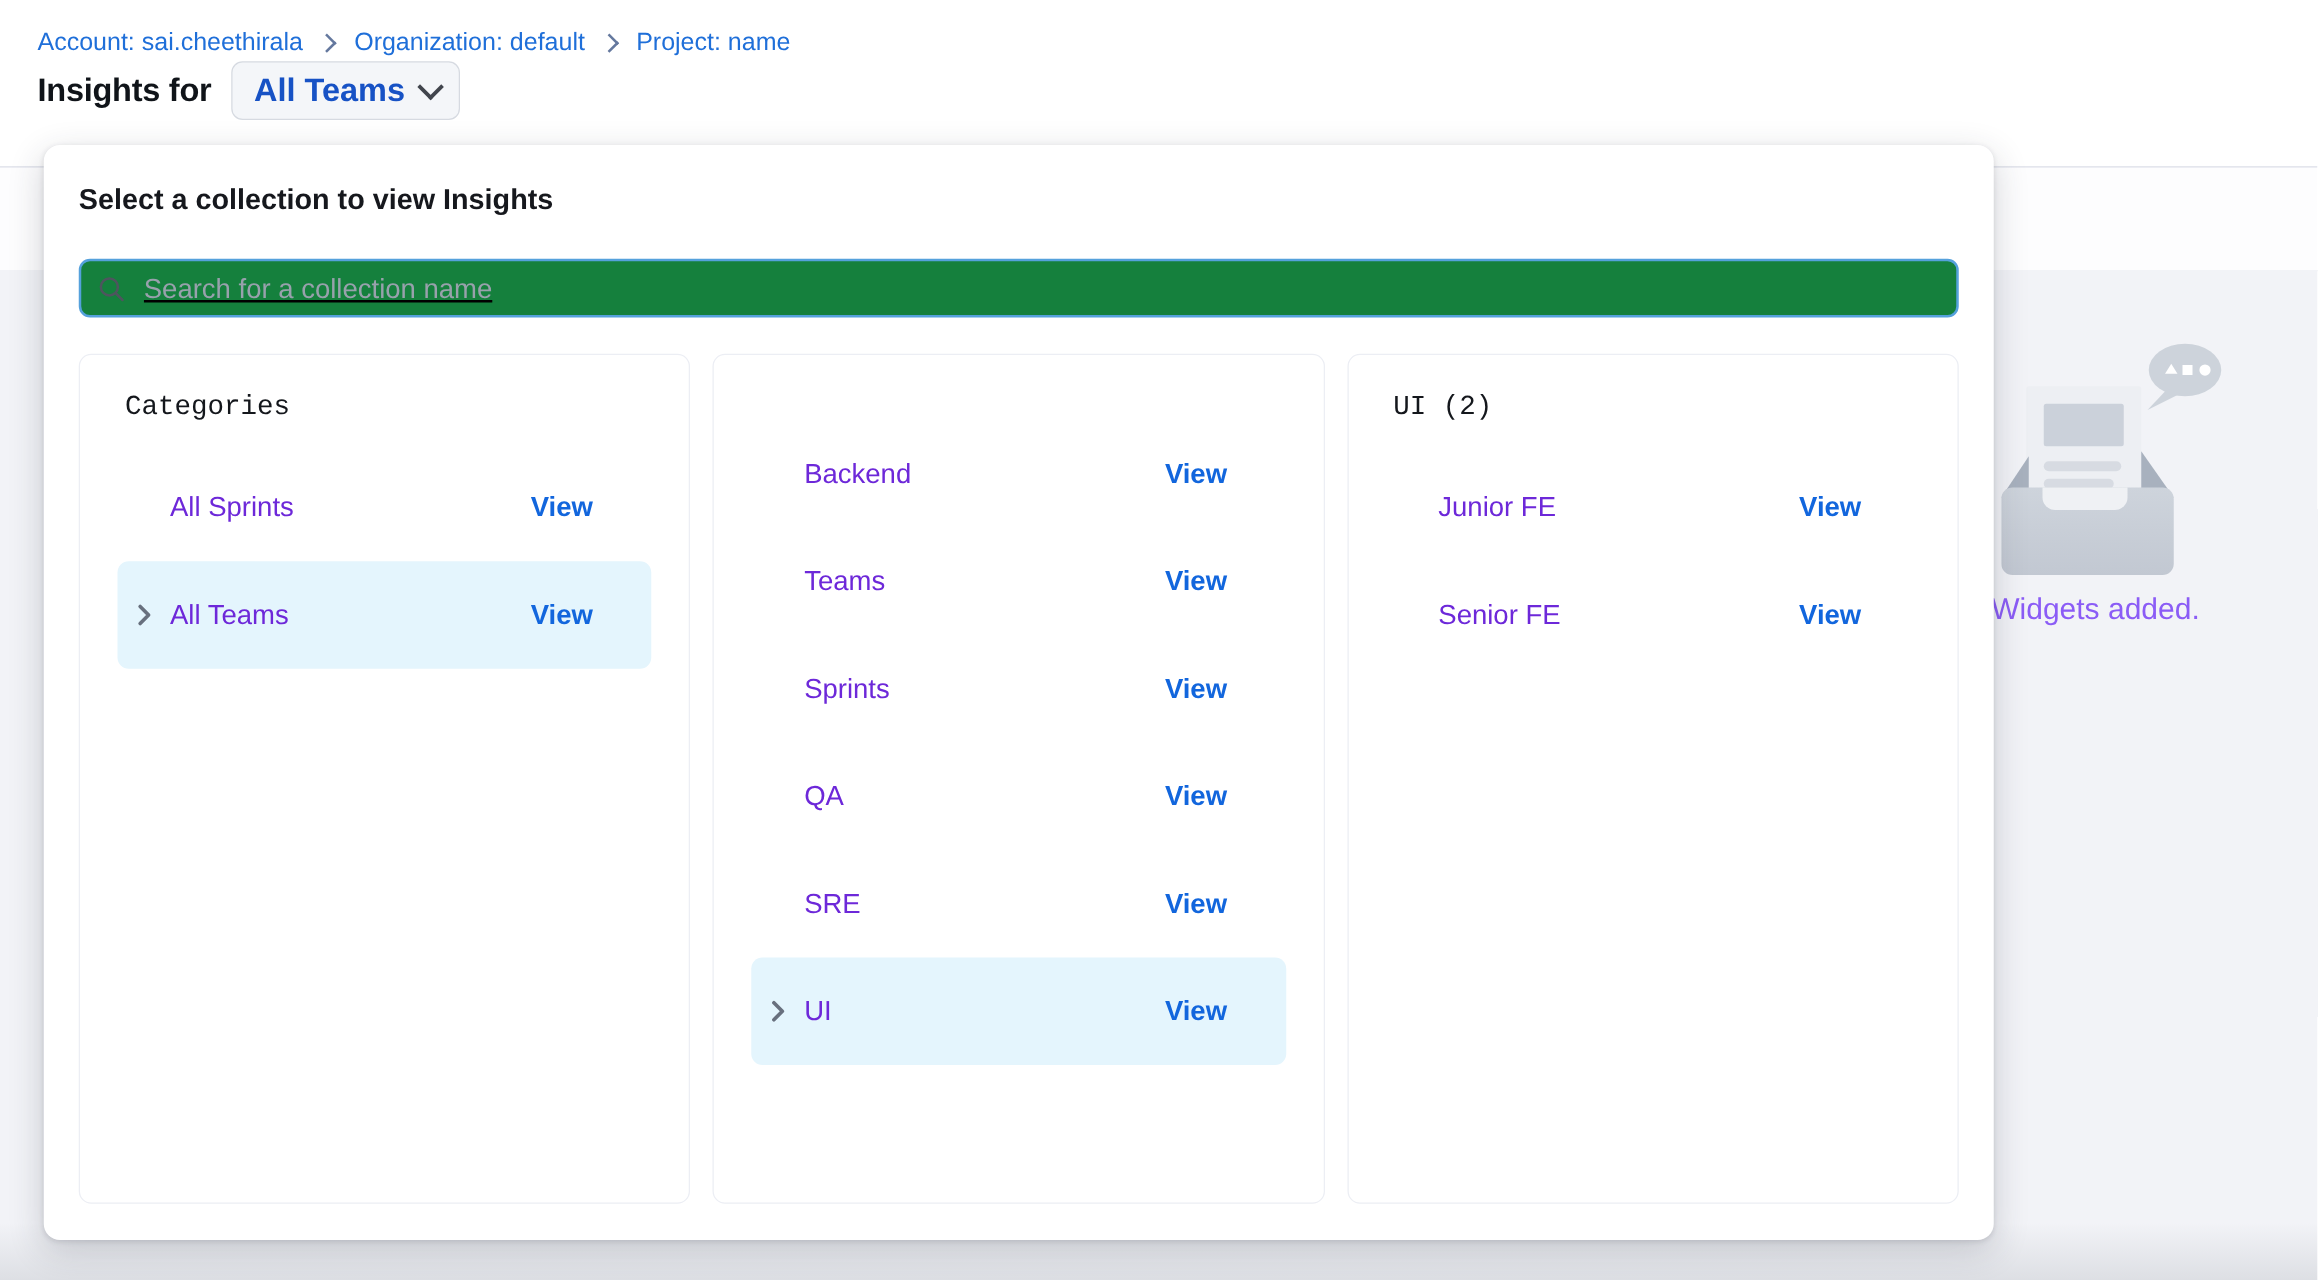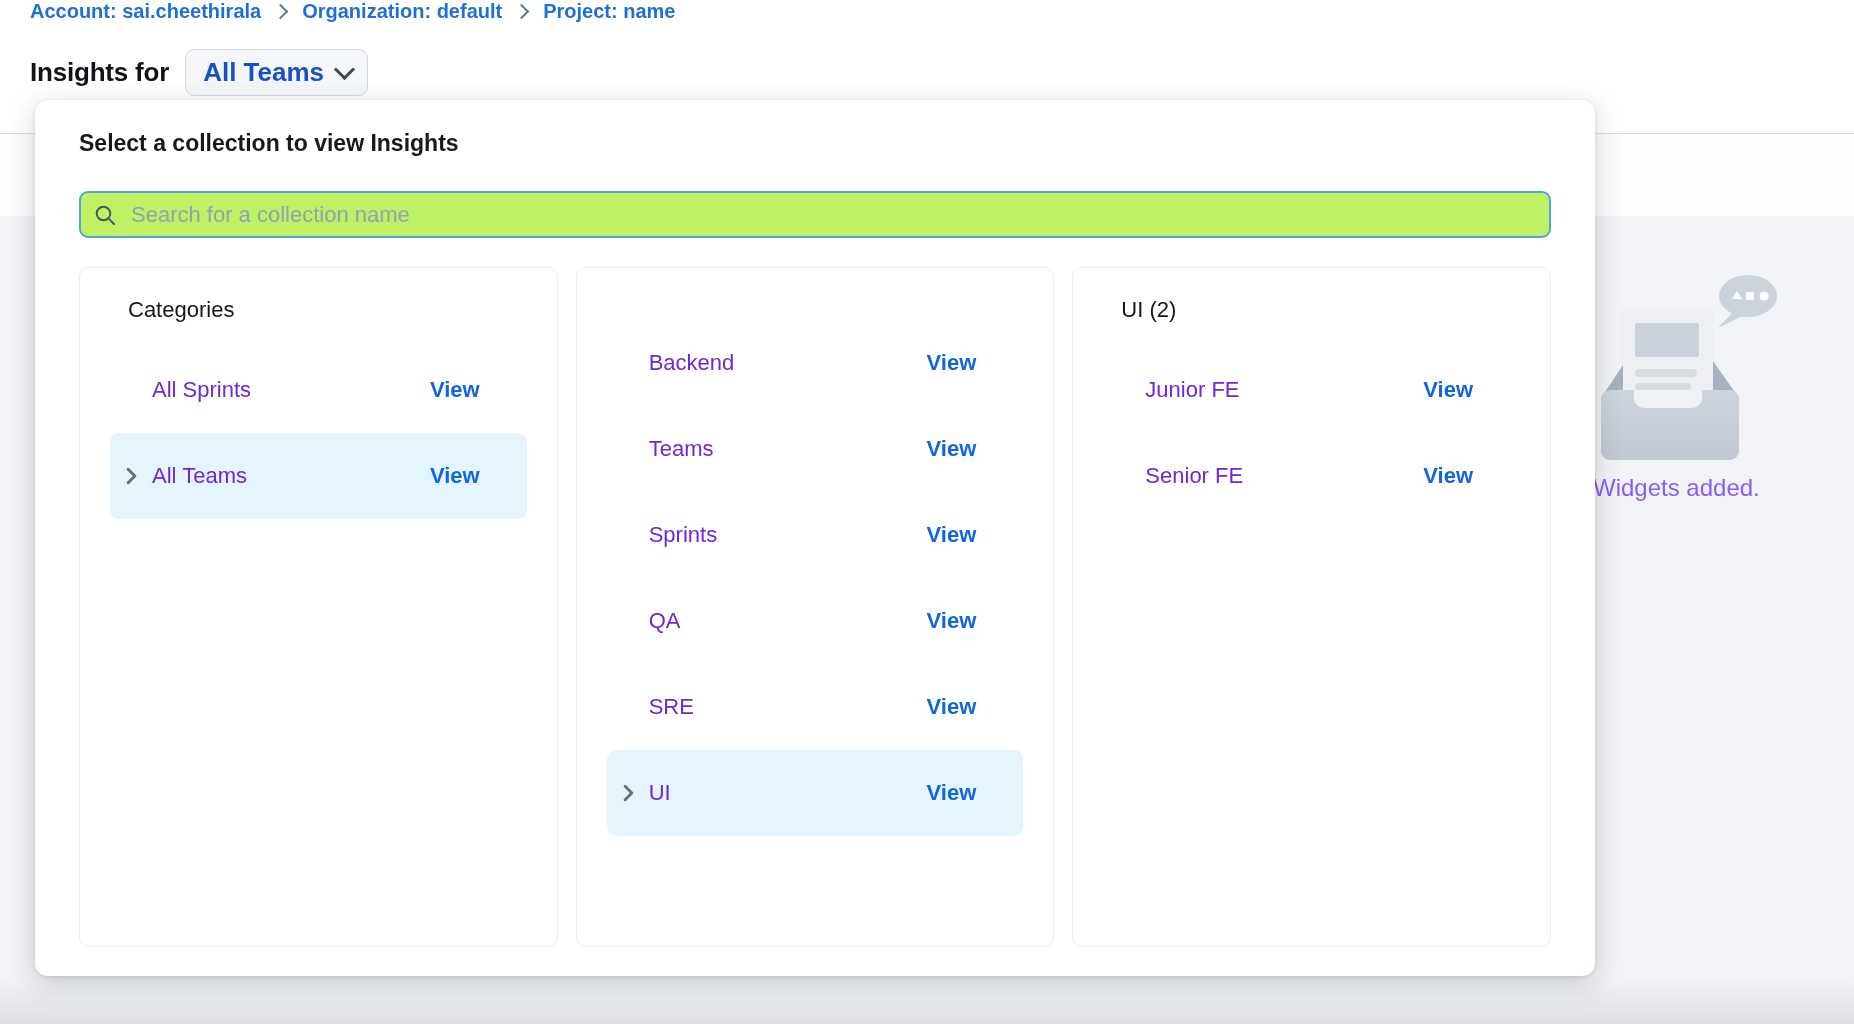--- a/index.html
+++ b/index.html
@@ -18,22 +18,22 @@
   .content-bg{
     position:absolute;left:0;top:216px;width:100%;bottom:0;
     background:#f2f3f7;z-index:0;
   }
   .content-bg::after{
     content:'';position:absolute;left:0;right:0;bottom:0;height:46px;
     background:linear-gradient(to bottom, rgba(222,224,229,0), #dddfe4);
   }
   
   .breadcrumb{
-    position:absolute;left:30px;top:0;display:flex;align-items:center;
-    font-size:20px;z-index:2;white-space:nowrap;font-weight:bold;
+    position:absolute;left:30px;top:23px;display:flex;align-items:center;
+    font-size:20px;z-index:2;white-space:nowrap;
   }
   .bc-group{display:flex;align-items:center;}
   .bc-link{color:#1f6fd9;text-decoration:none;cursor:pointer;}
   .bc-sep{
     display:inline-block;width:9px;height:9px;
     border-top:2.5px solid #64789e;border-right:2.5px solid #64789e;
     transform:rotate(45deg);margin:0 16px 0 14px;
   }
   
   .heading-row{
@@ -54,48 +54,48 @@
     transform:rotate(45deg);
   }
   
   .empty-state{position:absolute;left:1601px;top:247px;z-index:1;}
   .empty-text{
     position:absolute;left:1593px;top:474px;z-index:1;
     font-size:24px;color:#8b5cf6;white-space:nowrap;
   }
   
   .modal{
-    position:absolute;left:35px;top:100px;width:1560px;height:876px;
-    box-sizing:border-box;padding:28px 44px 29px;
+    position:absolute;left:35px;top:116px;width:1560px;height:876px;
+    box-sizing:border-box;padding:28px 28px 29px;
     background:#ffffff;border-radius:13px;z-index:10;
     box-shadow:0 8px 28px rgba(40,45,60,0.20), 0 1px 4px rgba(40,45,60,0.12);
   }
   .modal-title{
     margin:0;font-size:23px;line-height:30px;font-weight:bold;color:#16181d;
   }
   .search-box{
     margin-top:33px;height:47px;box-sizing:border-box;
-    background:#bef264;border:2px solid #55a1dc;border-radius:9px;
-    display:flex;align-items:center;padding:0 12px;gap:12px;
+    background:#15803d;border:2px solid #55a1dc;border-radius:9px;
+    display:flex;align-items:center;padding:0 12px;gap:12px;text-decoration:underline;
   }
   .search-box input{
     flex:1;background:transparent;border:none;outline:none;
     font-size:22px;color:#202632;font-family:inherit;
   }
   .search-box input::placeholder{color:#98a1ac;}
   .cards{
     margin-top:29px;display:flex;gap:18px;height:680px;
   }
   .card{
     flex:1;box-sizing:border-box;background:#fff;
     border:1px solid #eceef4;border-radius:10px;
     padding:28px 30px 0;overflow:hidden;
   }
   .card-h{
-    margin:0 0 0 18px;font-size:22px;line-height:27px;font-weight:normal;color:#14171c;
+    margin:0 0 0 6px;font-size:22px;line-height:27px;font-weight:normal;color:#14171c;font-family:Liberation Mono, monospace;
   }
   .rows{margin-top:24px;}
   .row{
     position:relative;height:86px;display:flex;align-items:center;
     border-radius:9px;padding:0 47px 0 42px;cursor:pointer;
   }
   .row.sel{background:#e4f5fd;}
   .chev{
     position:absolute;left:15px;top:50%;transform:translateY(-50%);
     display:flex;align-items:center;

